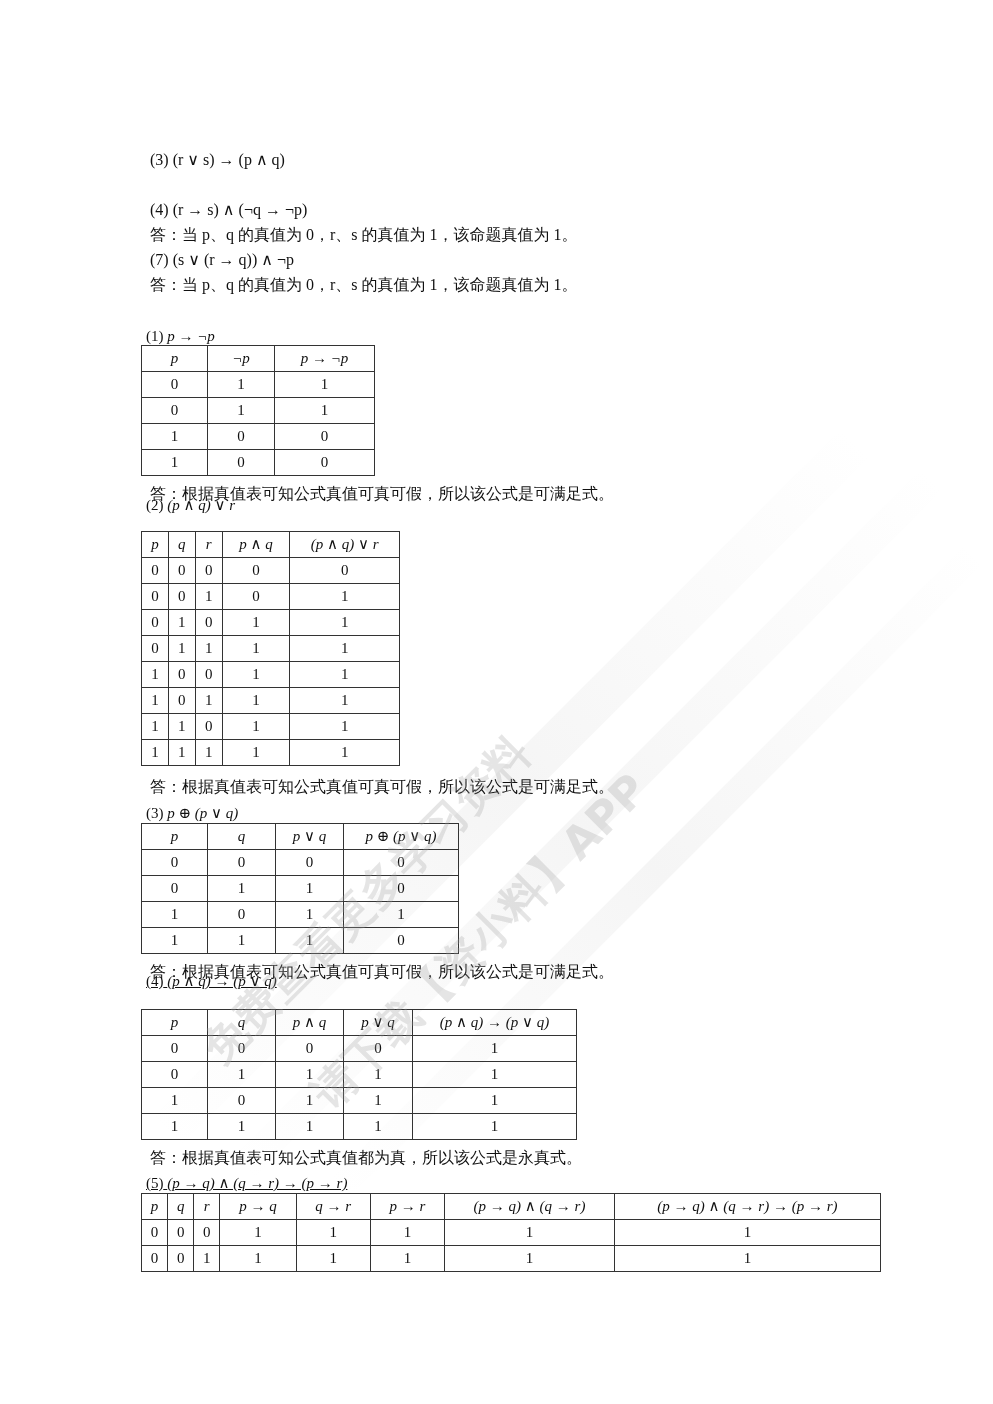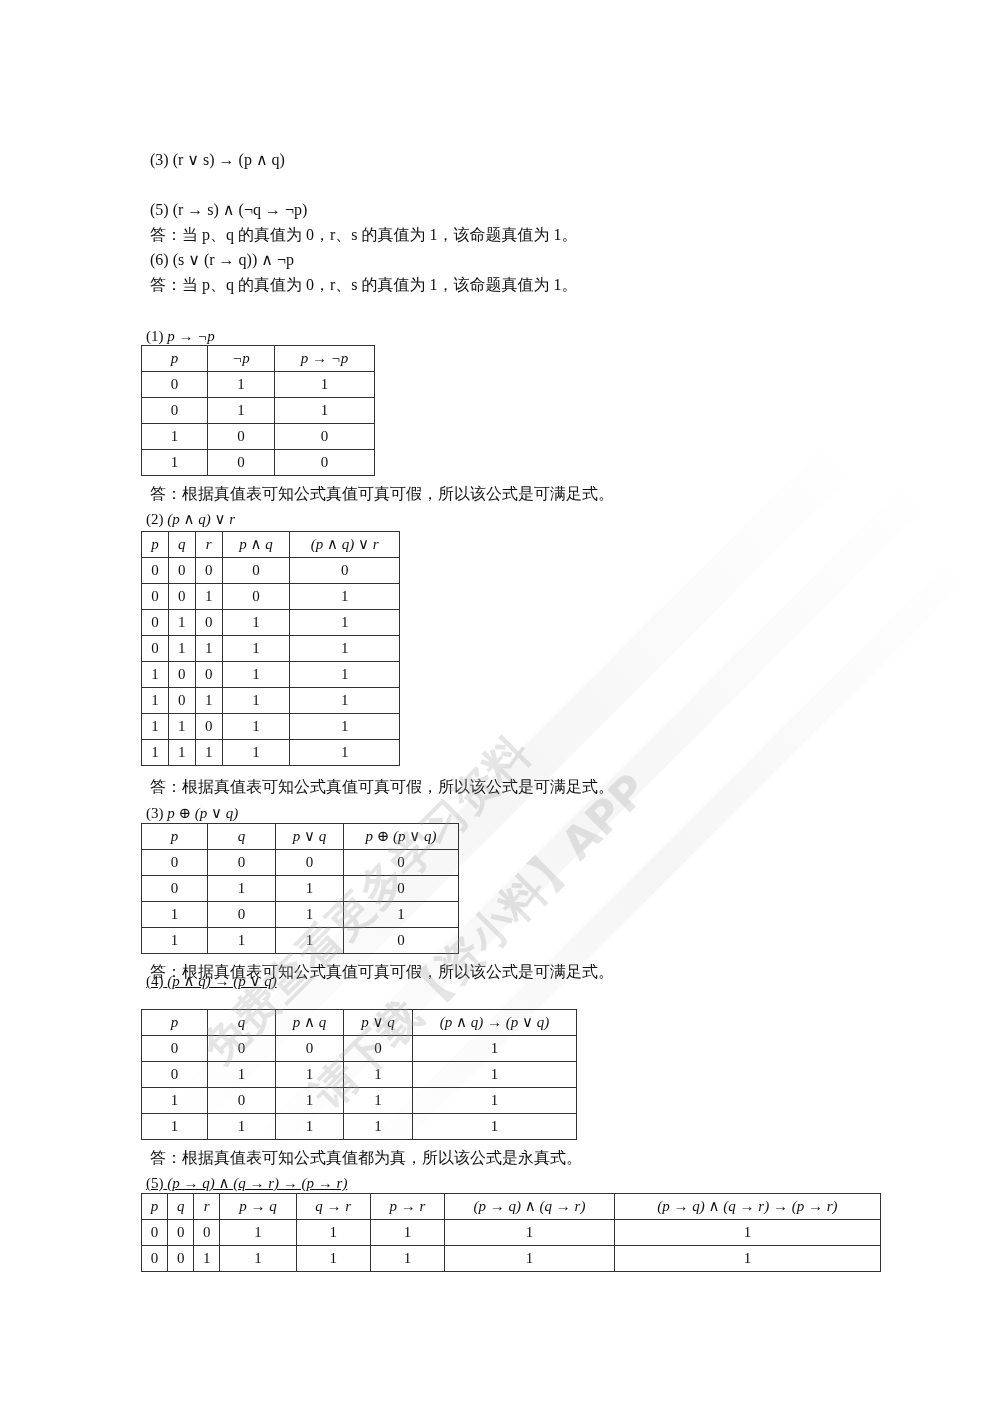--- a/index.html
+++ b/index.html
@@ -21,23 +21,23 @@
 </head>
 <body>
 
 <div class="page">
 
   <div class="streak" style="left:150px;top:1120px;width:980px;height:40px;transform:rotate(-45deg);"></div>
   <div class="streak" style="left:230px;top:1160px;width:980px;height:30px;transform:rotate(-45deg);"></div>
   <div class="streak" style="left:330px;top:1180px;width:900px;height:26px;transform:rotate(-45deg);"></div>
 
   <div class="line" style="top:150px;">(3) (r ∨ s) → (p ∧ q)</div>
-  <div class="line" style="top:200px;">(5) (r → s) ∧ (¬q → ¬p)</div>
+  <div class="line" style="top:200px;">(4) (r → s) ∧ (¬q → ¬p)</div>
   <div class="line" style="top:225px;">答：当 p、q 的真值为 0，r、s 的真值为 1，该命题真值为 1。</div>
-  <div class="line" style="top:250px;">(6) (s ∨ (r → q)) ∧ ¬p</div>
+  <div class="line" style="top:250px;">(7) (s ∨ (r → q)) ∧ ¬p</div>
   <div class="line" style="top:275px;">答：当 p、q 的真值为 0，r、s 的真值为 1，该命题真值为 1。</div>
 
   <div class="label" style="top:327px;">
     <span>(1)</span>
     <span class="f">p → ¬p</span>
   </div>
   <table class="tbl" style="left:141px;top:345px;width:234px;">
     <colgroup>
         <col style="width:66px">
         <col style="width:67px">
@@ -66,21 +66,21 @@
         </tr>
     <tr>
           <td>1</td>
           <td>0</td>
           <td>0</td>
         </tr>
   </tbody>
     </table>
   <div class="line" style="top:484px;">答：根据真值表可知公式真值可真可假，所以该公式是可满足式。</div>
 
-  <div class="label" style="top:510px;text-align:center;">
+  <div class="label" style="top:496px;text-align:center;">
     <span>(2)</span>
     <span class="f">(p ∧ q) ∨ r</span>
   </div>
   <table class="tbl" style="left:141px;top:531px;width:259px;">
     <colgroup>
         <col style="width:27px">
         <col style="width:27px">
         <col style="width:27px">
         <col style="width:68px">
         <col style="width:110px">

